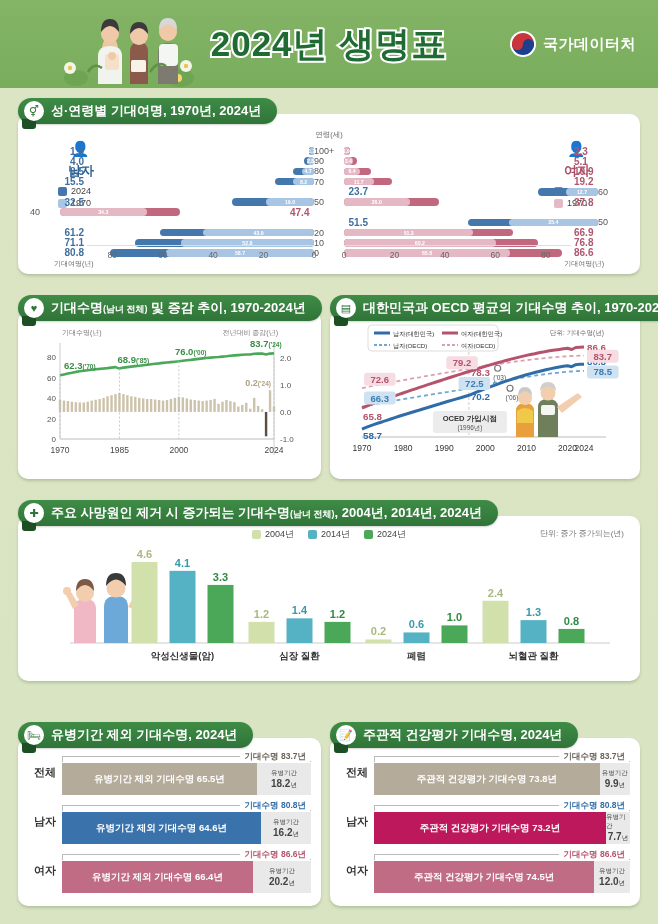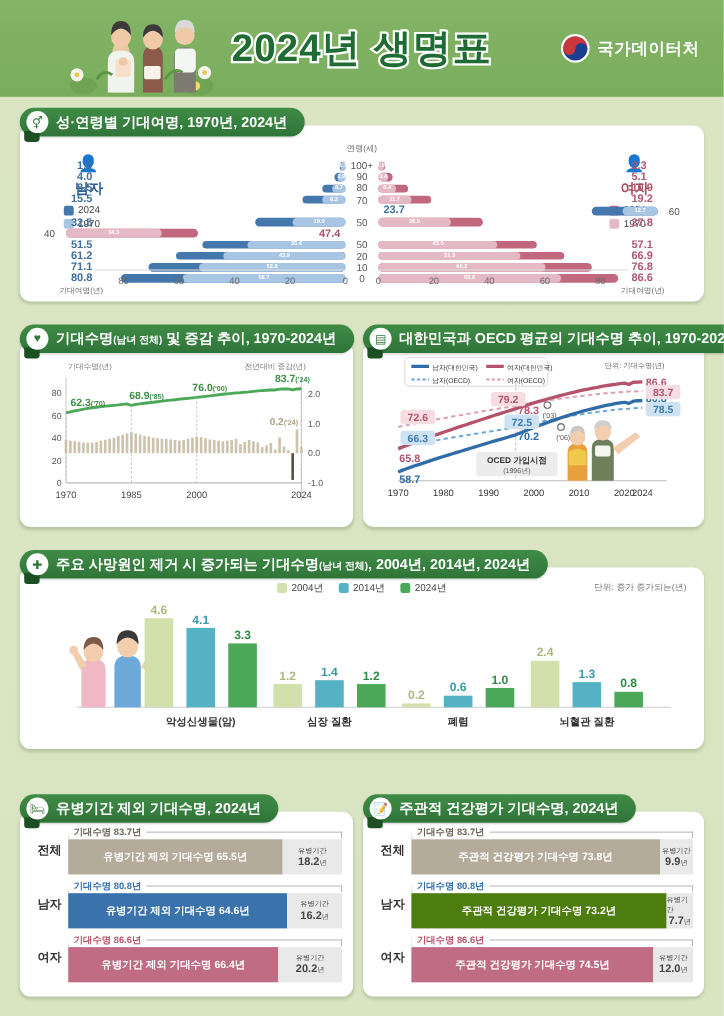--- a/index.html
+++ b/index.html
@@ -77,21 +77,21 @@
   .bar-wrap { width:227px; display:flex; }
   .bar-wrap.m { justify-content:flex-end; }
   .bar { height:7.6px; border-radius:4px; position:relative; }
   .bar.m { background:#4478ad; }
   .bar.f { background:#c1687f; }
   .bar .inner { position:absolute; top:0; height:7.6px; border-radius:4px;
                 display:flex; align-items:center; }
   .bar.m .inner { right:0; background:#a8c6e3; justify-content:center;}
   .bar.f .inner { left:0;  background:#e5b8c5; justify-content:center;}
   .inner span { font-size:5.2px; font-weight:bold; color:#fff; }
-  .age-col { width:30px; text-align:center; font-size:9px; color:#555; }
+  .age-col { width:30px; font-size:9px; color:#555; }
   .pyr-axis-label { position:absolute; bottom:-1px; font-size:7px; color:#666; }
   .tick { position:absolute; font-size:8.5px; color:#666; transform:translateX(-50%); }
   .axis-line { position:absolute; height:1px; background:#ddd; }
   .gender-head { position:absolute; text-align:center; }
   .gender-head .nm { font-size:13px; font-weight:bold; margin-top:2px; }
   .gender-head.m .nm { color:#2f5f8f; }
   .gender-head.f .nm { color:#a84f68; }
   .avatar { width:22px;height:22px;border-radius:4px; margin:0 auto;
             display:flex;align-items:center;justify-content:center;font-size:15px;}
   .legend-s { margin-top:6px; font-size:9px; color:#444; text-align:left; }
@@ -115,21 +115,21 @@
   .lg4 div { display:flex; align-items:center; gap:4px; }
   .unit4 { position:absolute; right:16px; top:12px; font-size:8px; color:#777; }
 
   
   #sec5 { left:18px; top:722px; width:303px; }
   #sec6 { left:330px; top:722px; width:310px; }
   #sec5 .card, #sec6 .card { height:168px; padding:12px 10px 8px; }
   .hrow { display:flex; align-items:center; margin-bottom:4px; }
   .hlabel { width:34px; font-size:11px; font-weight:bold; color:#333; text-align:center; }
   .hbars { flex:1; }
-  .htop { text-align:left; font-size:8.5px; font-weight:bold; position:relative;
+  .htop { text-align:right; font-size:8.5px; font-weight:bold; position:relative;
           height:13px; line-height:13px; }
   .htop .brk { position:absolute; left:0; right:0; top:6px; height:6px;
                border-left:1px solid #bbb; border-right:1px solid #bbb;
                border-top:1px solid #bbb; z-index:0;}
   .htop span { position:relative; background:#fff; padding:0 5px; z-index:1;}
   .hbar { display:flex; height:32px; }
   .hmain { display:flex; align-items:center; justify-content:center;
            color:#fff; font-size:9.5px; font-weight:bold; }
   .hside { background:#e9e9e9; display:flex; flex-direction:column;
            align-items:center; justify-content:center; color:#444; }
@@ -364,30 +364,20 @@
               <span class="m-val">51.5</span>
               <div class="bar-wrap m">
                 <div class="bar m" style="width:129.89444444444445px">
                   <div class="inner" style="width:89.28666666666666px">
                     <span>35.4</span>
                   </div>
                 </div>
               </div>
             </div>
             <div class="age-col">50</div>
-            <div class="half f">
-              <div class="bar-wrap">
-                <div class="bar f" style="width:144.0188888888889px">
-                  <div class="inner" style="width:108.45555555555556px">
-                    <span>43.0</span>
-                  </div>
-                </div>
-              </div>
-              <span class="f-val">57.1</span>
-            </div>
           </div>
           <div class="pyr-row">
             <div class="half m">
               <span class="m-val">61.2</span>
               <div class="bar-wrap m">
                 <div class="bar m" style="width:154.36px">
                   <div class="inner" style="width:110.72555555555554px">
                     <span>43.9</span>
                   </div>
                 </div>
@@ -783,21 +773,21 @@
               <div class="v">9.9<small>년</small></div>
             </div>
           </div>
         </div>
       </div>
       <div class="hrow">
         <div class="hlabel">남자</div>
         <div class="hbars" style="width:89.77777777777777%;max-width:100%;">
           <div class="htop" style="color:#2f6ca8"><span class="brk"></span><span>기대수명 80.8년</span></div>
           <div class="hbar">
-            <div class="hmain" style="background:#4d7c0f;width:90.5940594059406%">주관적 건강평가 기대수명 73.2년</div>
+            <div class="hmain" style="background:#be185d;width:90.5940594059406%">주관적 건강평가 기대수명 73.2년</div>
             <div class="hside" style="width:9.405940594059402%">
               <div class="t">유병기간</div>
               <div class="v">7.7<small>년</small></div>
             </div>
           </div>
         </div>
       </div>
       <div class="hrow">
         <div class="hlabel">여자</div>
         <div class="hbars" style="width:96.22222222222221%;max-width:100%;">

